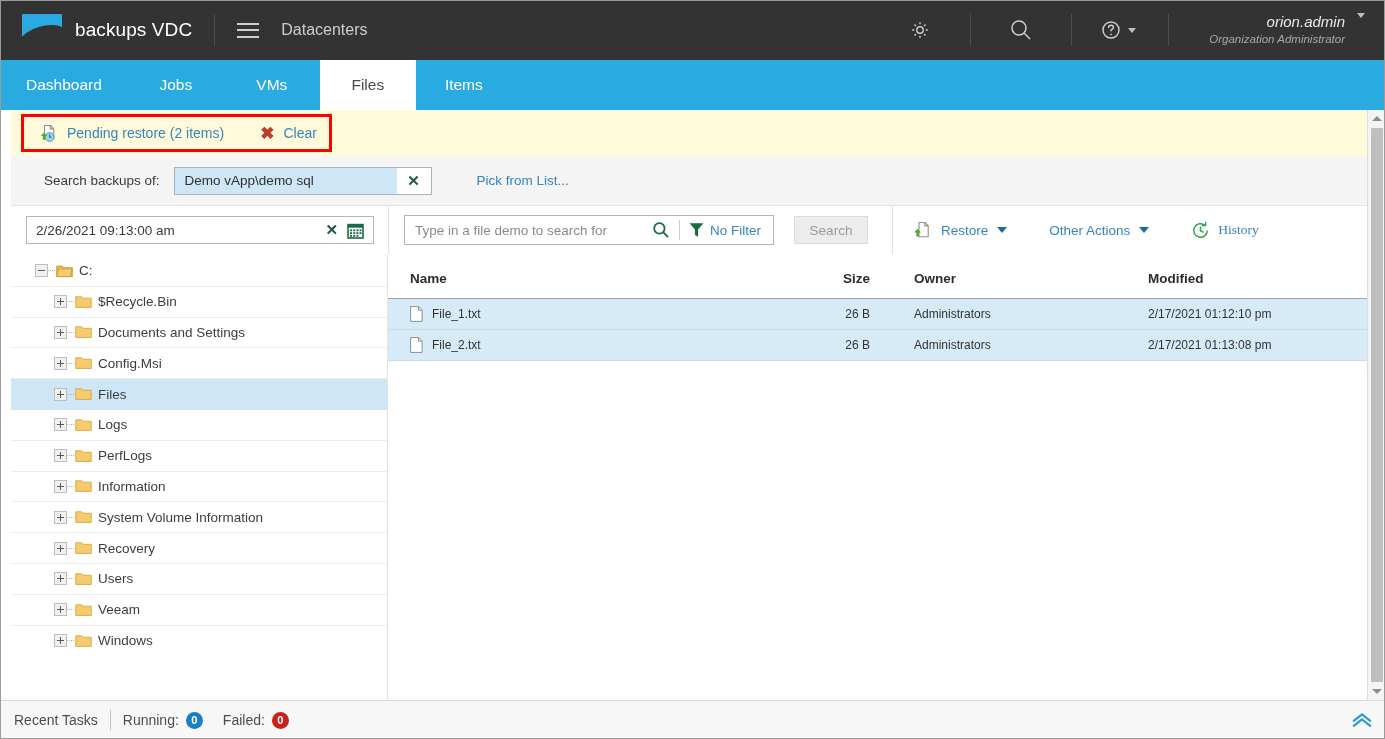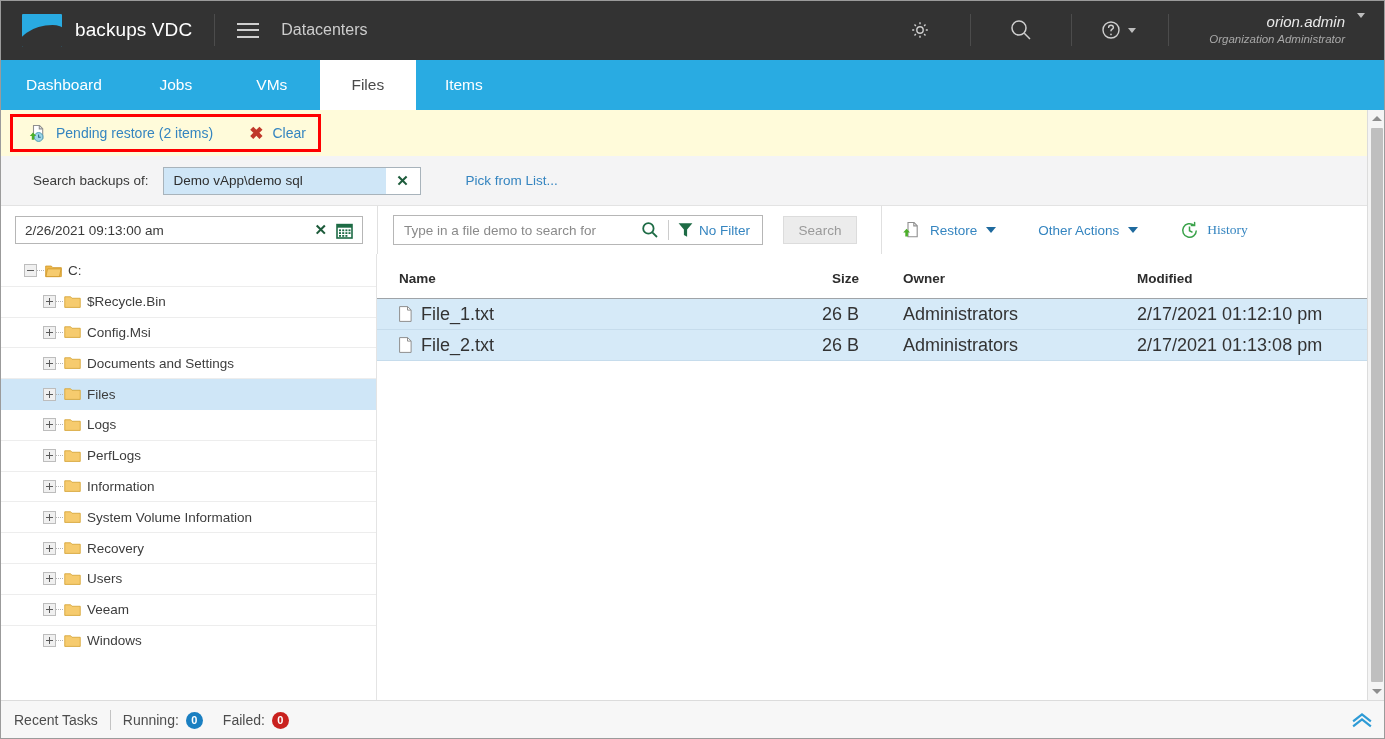--- a/index.html
+++ b/index.html
@@ -51,21 +51,21 @@
   
   .tabstrip { height: 50px; background: #29abe2; display: flex; align-items: stretch; flex: 0 0 50px; }
   .tab {
     padding: 0 26px; display: flex; align-items: center; justify-content: center;
     color: #ffffff; font-size: 15.5px; cursor: pointer; min-width: 96px;
   }
   .tab.active { background: #ffffff; color: #4a4a4a; }
 
   
   .body-row { flex: 1 1 auto; display: flex; min-height: 0; }
-  .content-col { flex: 1 1 auto; display: flex; flex-direction: column; min-width: 0; position: relative; }
+  .content-col { flex: 1 1 auto; display: flex; flex-direction: column; min-width: 0; position: relative; padding-left: 11px; }
 
   
   .notice { background: #fffbda; height: 46px; display: flex; align-items: center; position: relative; }
   .notice-hl {
     position: absolute; left: 10px; top: 4px; width: 311px; height: 38px;
     border: 3px solid #ff0000; box-sizing: border-box;
   }
   .notice-inner { display: flex; align-items: center; padding-left: 28px; position: relative; z-index: 2; }
   .notice-link { color: #3585c0; font-size: 14px; cursor: pointer; margin-left: 9px; }
   .notice-clear { display: flex; align-items: center; margin-left: 36px; cursor: pointer; }
@@ -138,21 +138,21 @@
   .folder { width: 17px; height: 14px; margin: 0 6px 0 1px; flex: 0 0 17px; }
   .tree-label { white-space: nowrap; }
 
   
   .list-panel { flex: 1 1 auto; min-width: 0; overflow: hidden; }
   .tbl { width: 100%; border-collapse: collapse; table-layout: fixed; }
   .tbl th {
     text-align: left; font-size: 13.5px; color: #2d2d2d; font-weight: bold;
     padding: 17px 0 12px 0; border-bottom: 1px solid #9fa4a8; background: #fff;
   }
-  .tbl td { font-size: 18px; color: #333333; padding: 0; height: 31px; vertical-align: middle; }
+  .tbl td { font-size: 12px; color: #333333; padding: 0; height: 31px; vertical-align: middle; }
   .tbl tr.filerow { background: #d6eaf8; }
   .tbl tr.filerow td { border-bottom: 1px solid #c6dcec; }
   .col-name { width: 420px; padding-left: 22px !important; }
   .col-size { width: 62px; text-align: right !important; }
   .col-owner { width: 230px; padding-left: 44px !important; }
   .col-mod { padding-left: 48px !important; }
   .name-cell { display: flex; align-items: center; }
   .doc-ic { margin-right: 9px; flex: 0 0 auto; }
 
   
@@ -371,30 +371,30 @@
             </svg>
             <span class="tree-label">$Recycle.Bin</span>
           </div>
           <div class="tree-row">
             <div class="tw-indent" style="width:43px;"></div>
             <div class="expander plus"></div>
             <div class="dotline"></div>
             <svg class="folder" viewBox="0 0 18 15">
               <path d="M0.7 1.9h6.3l1.4 1.6h8.9v9.8H0.7z" fill="#f6cb6e" stroke="#d5a334" stroke-width=".9"></path>
             </svg>
+            <span class="tree-label">Documents and Settings</span>
+          </div>
+          <div class="tree-row">
+            <div class="tw-indent" style="width:43px;"></div>
+            <div class="expander plus"></div>
+            <div class="dotline"></div>
+            <svg class="folder" viewBox="0 0 18 15">
+              <path d="M0.7 1.9h6.3l1.4 1.6h8.9v9.8H0.7z" fill="#f6cb6e" stroke="#d5a334" stroke-width=".9"></path>
+            </svg>
             <span class="tree-label">Config.Msi</span>
-          </div>
-          <div class="tree-row">
-            <div class="tw-indent" style="width:43px;"></div>
-            <div class="expander plus"></div>
-            <div class="dotline"></div>
-            <svg class="folder" viewBox="0 0 18 15">
-              <path d="M0.7 1.9h6.3l1.4 1.6h8.9v9.8H0.7z" fill="#f6cb6e" stroke="#d5a334" stroke-width=".9"></path>
-            </svg>
-            <span class="tree-label">Documents and Settings</span>
           </div>
           <div class="tree-row sel">
             <div class="tw-indent" style="width:43px;"></div>
             <div class="expander plus"></div>
             <div class="dotline"></div>
             <svg class="folder" viewBox="0 0 18 15">
               <path d="M0.7 1.9h6.3l1.4 1.6h8.9v9.8H0.7z" fill="#f6cb6e" stroke="#d5a334" stroke-width=".9"></path>
             </svg>
             <span class="tree-label">Files</span>
           </div>

